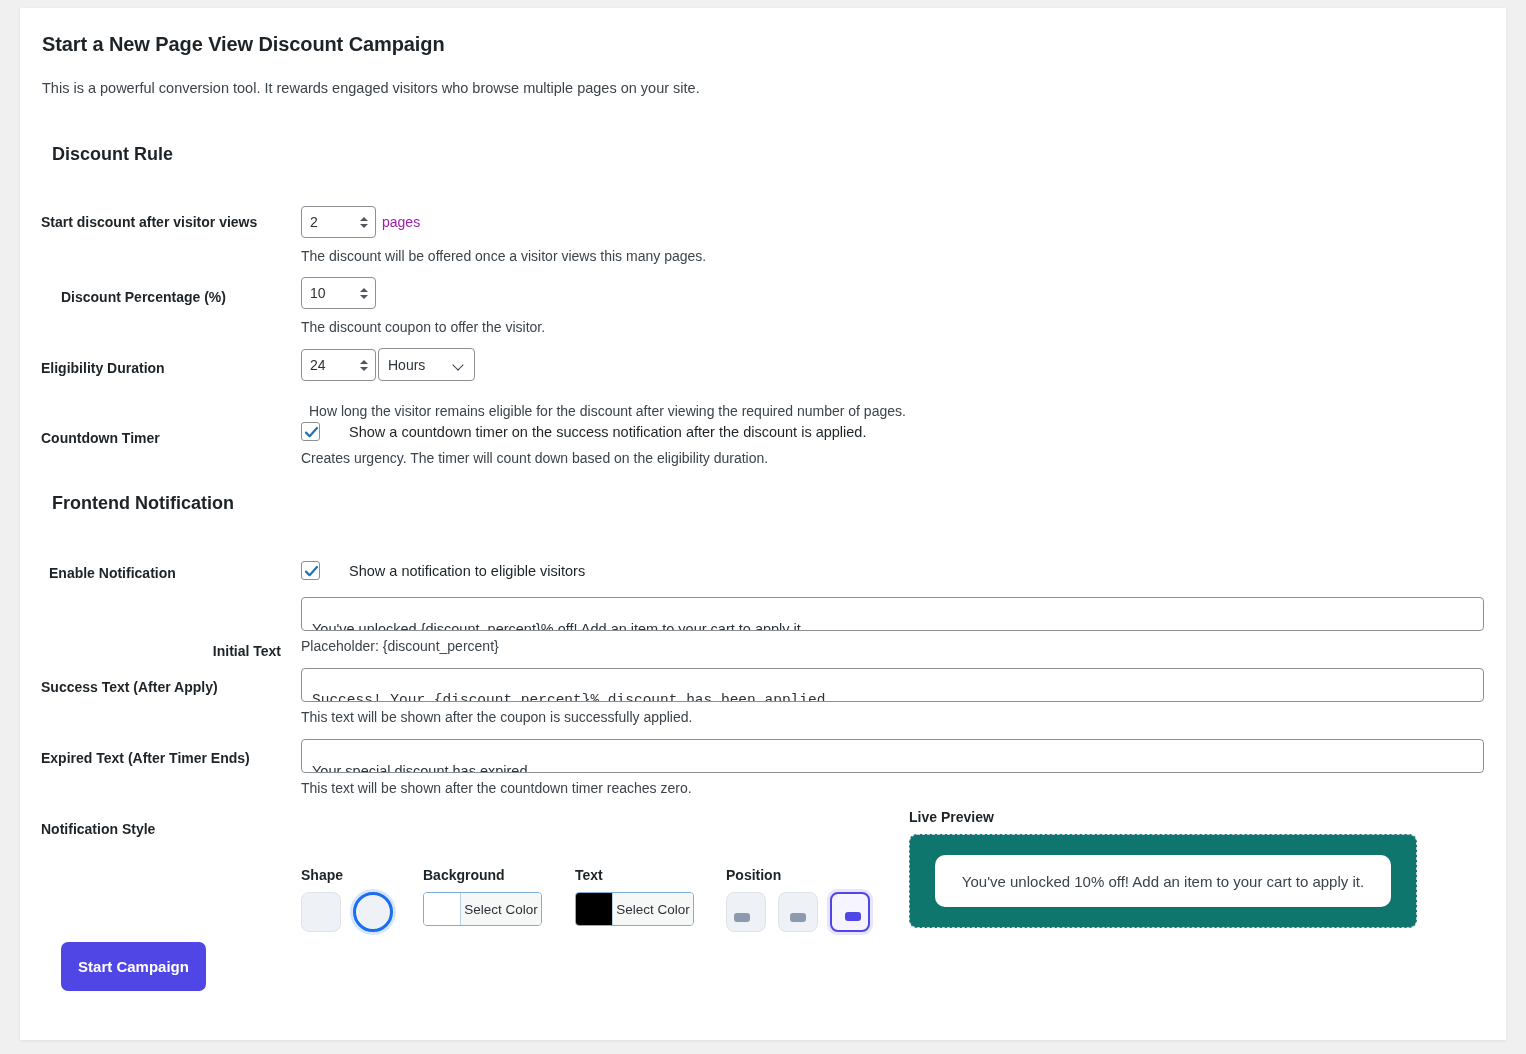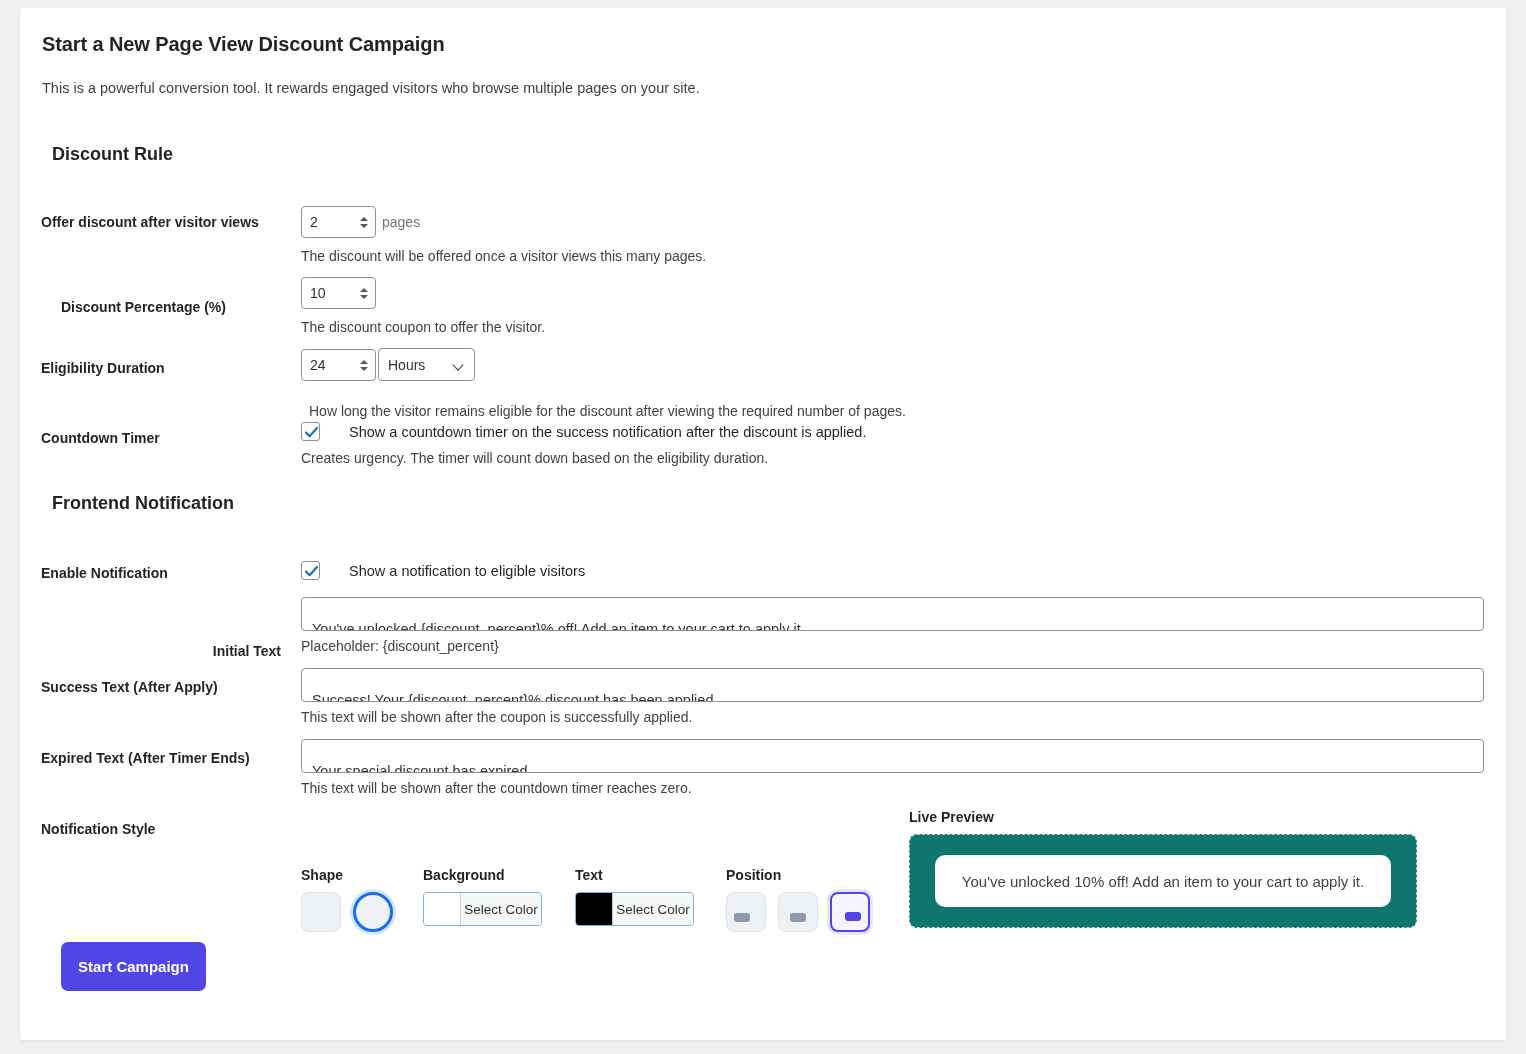--- a/index.html
+++ b/index.html
@@ -106,21 +106,21 @@
     width: 0; height: 0;
     border-left: 4px solid transparent;
     border-right: 4px solid transparent;
   }
   .spin i.up { border-bottom: 4px solid #50575e; }
   .spin i.down { border-top: 4px solid #50575e; }
 
   .unit-text {
     position: absolute;
     font-size: 14px;
-    color: #737373;
+    color: #a21caf;
   }
 
   
   .select-wrap {
     position: absolute;
     width: 97px;
     height: 33px;
     border: 1px solid #8c8f94;
     border-radius: 4px;
     background: #fff;
@@ -296,32 +296,32 @@
 </head>
 <body>
 
 <div class="card">
 
   <div class="page-title">Start a New Page View Discount Campaign</div>
   <div class="page-desc">This is a powerful conversion tool. It rewards engaged visitors who browse multiple pages on your site.</div>
 
   <div class="section-title s1">Discount Rule</div>
 
-  <div class="row-label" style="top:203px;">Offer discount after visitor views</div>
+  <div class="row-label" style="top:203px;">Start discount after visitor views</div>
   <div class="num-wrap" style="left:281px; top:198px;">
     <span class="val">2</span>
     <span class="spin">
         <i class="up"></i>
         <i class="down"></i>
       </span>
   </div>
   <div class="unit-text" style="left:362px; top:206px;">pages</div>
   <div class="help" style="left:281px; top:239px;">The discount will be offered once a visitor views this many pages.</div>
 
-  <div class="row-label" style="top:288px;padding-left:20px;">Discount Percentage (%)</div>
+  <div class="row-label" style="top:278px;padding-left:20px;">Discount Percentage (%)</div>
   <div class="num-wrap" style="left:281px; top:269px;">
     <span class="val">10</span>
     <span class="spin">
         <i class="up"></i>
         <i class="down"></i>
       </span>
   </div>
   <div class="help" style="left:281px; top:310px;">The discount coupon to offer the visitor.</div>
 
   <div class="row-label" style="top:349px;">Eligibility Duration</div>
@@ -344,36 +344,36 @@
       <svg width="15" height="15" viewBox="0 0 15 15">
         <path d="M2 7.6 L5.6 11.2 L13 3" fill="none" stroke="#2271b1" stroke-width="2.2" stroke-linecap="round" stroke-linejoin="round"></path>
       </svg>
     </span>
     <span class="cb-label">Show a countdown timer on the success notification after the discount is applied.</span>
   </div>
   <div class="help" style="left:281px; top:441px;">Creates urgency. The timer will count down based on the eligibility duration.</div>
 
   <div class="section-title s2">Frontend Notification</div>
 
-  <div class="row-label" style="top:554px;">Enable Notification</div>
+  <div class="row-label" style="top:554px;margin-left:8px;">Enable Notification</div>
   <div class="cb-row" style="left:281px; top:553px;">
     <span class="cbox">
       <svg width="15" height="15" viewBox="0 0 15 15">
         <path d="M2 7.6 L5.6 11.2 L13 3" fill="none" stroke="#2271b1" stroke-width="2.2" stroke-linecap="round" stroke-linejoin="round"></path>
       </svg>
     </span>
     <span class="cb-label">Show a notification to eligible visitors</span>
   </div>
 
   <div class="row-label" style="top:632px;text-align:right;">Initial Text</div>
   <div class="text-input" style="left:281px; top:589px; width:1183px;">You've unlocked {discount_percent}% off! Add an item to your cart to apply it.</div>
   <div class="help" style="left:281px; top:629px;">Placeholder: {discount_percent}</div>
 
   <div class="row-label" style="top:668px;">Success Text (After Apply)</div>
-  <div class="text-input" style="left:281px; top:660px; width:1183px;">Success! Your {discount_percent}% discount has been applied.</div>
+  <div class="text-input" style="left:281px; top:660px; width:1183px;font-family:Liberation Mono, monospace;">Success! Your {discount_percent}% discount has been applied.</div>
   <div class="help" style="left:281px; top:700px;">This text will be shown after the coupon is successfully applied.</div>
 
   <div class="row-label" style="top:739px;">Expired Text (After Timer Ends)</div>
   <div class="text-input" style="left:281px; top:731px; width:1183px;">Your special discount has expired.</div>
   <div class="help" style="left:281px; top:771px;">This text will be shown after the countdown timer reaches zero.</div>
 
   <div class="row-label" style="top:810px;">Notification Style</div>
 
   <div class="picker-group" style="left:281px; top:859px;">
     <div class="picker-title">Shape</div>

